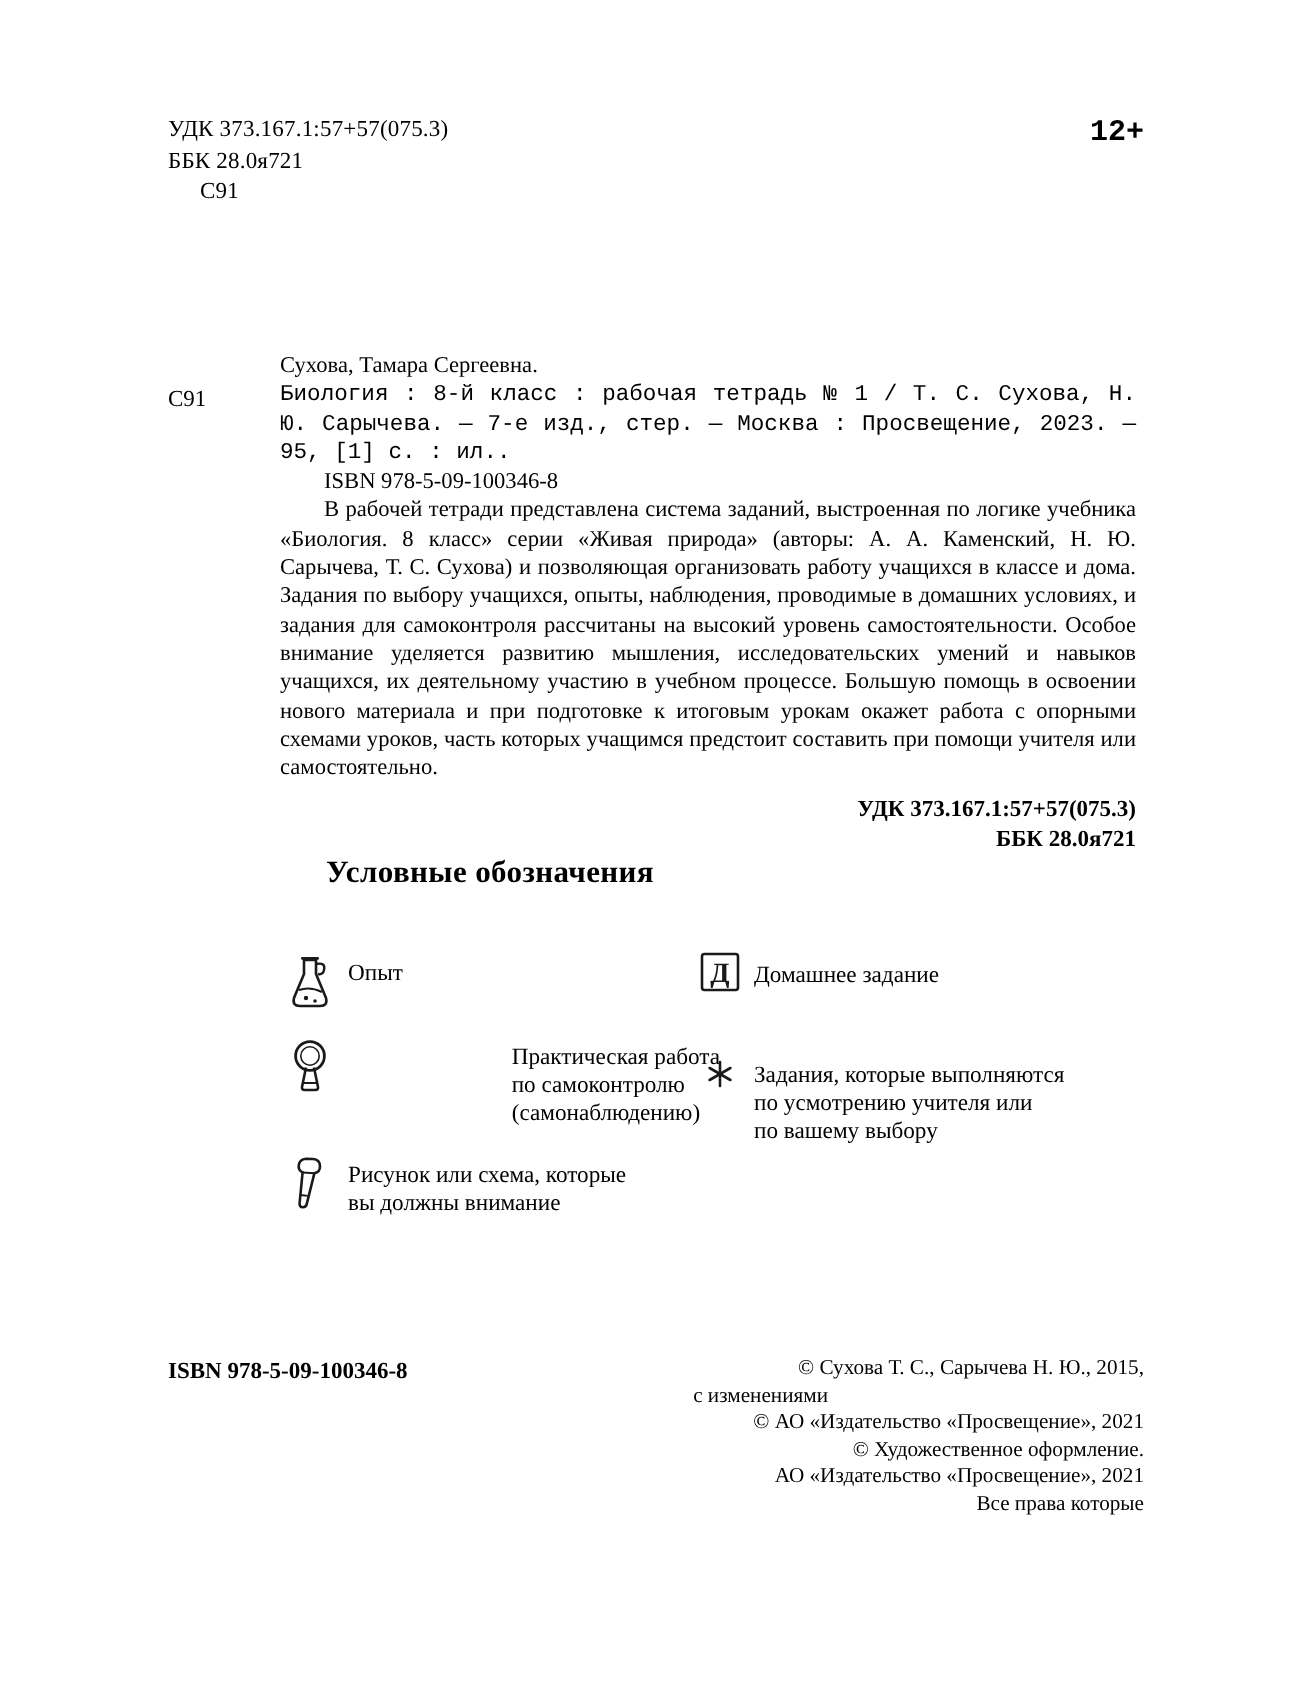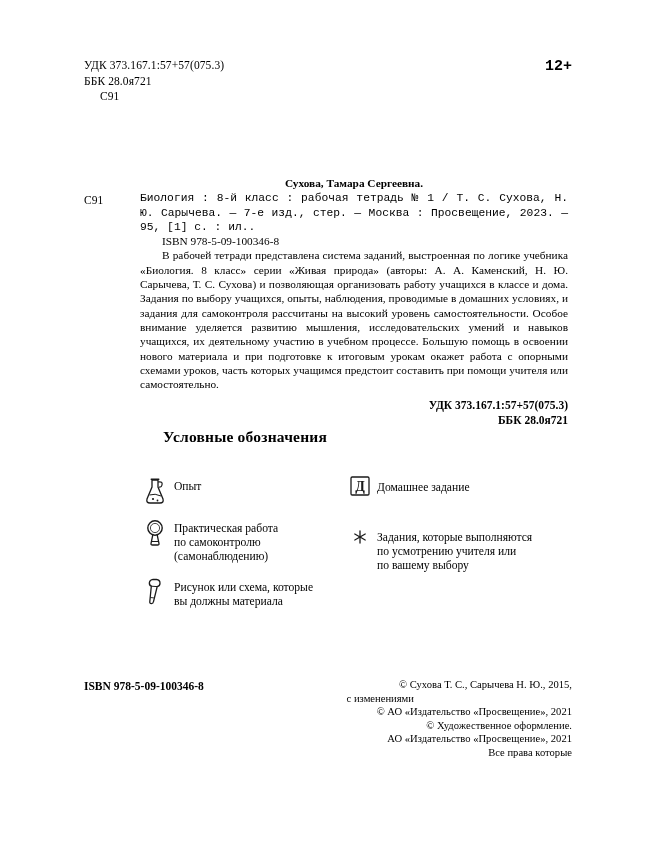--- a/index.html
+++ b/index.html
@@ -57,23 +57,23 @@
     font-size: 11.5px;
   }
   .biblio-body {
     margin-left: 56px;
     width: 428px;
     font-size: 11.3px;
     line-height: 14.3px;
     text-align: justify;
   }
   .author-line {
-    font-weight: bold;
+    font-weight: normal;
     margin-bottom: 1px;
-    text-align: center;
+    text-align: left;
   }
   .desc-line {
     text-align: justify;
     text-justify: inter-word;
     font-family: Liberation Mono, monospace;
   }
   .isbn-line {
     margin-top: 0px;
     text-indent: 22px;
     text-align: left;
@@ -195,21 +195,21 @@
             <path d="M11.2 5.2 L18.8 5.2" stroke="#1a1a1a" stroke-width="1.4" stroke-linecap="round"></path>
             <path d="M18 8 Q23 7 22 11 Q21.5 13.5 19 13" fill="none" stroke="#1a1a1a" stroke-width="1.2"></path>
             <path d="M9.5 21 Q15 19 21 22" fill="none" stroke="#1a1a1a" stroke-width="1"></path>
             <circle cx="13" cy="25" r="1.1" fill="#1a1a1a"></circle>
             <circle cx="17.5" cy="26.5" r="0.9" fill="#1a1a1a"></circle>
           </svg>
         </div>
         <div class="legend-text" style="white-space:pre-line;">Опыт</div>
       </div>
 
-      <div class="legend-item" style="margin-bottom:14px;">
+      <div class="legend-item" style="margin-bottom:14px;justify-content:space-between;">
         <div class="legend-icon">
           <svg class="icon-svg" width="30" height="32" viewBox="0 0 30 32">
             <circle cx="15" cy="12" r="7.2" fill="none" stroke="#1a1a1a" stroke-width="1.4"></circle>
             <circle cx="15" cy="12" r="4.6" fill="none" stroke="#1a1a1a" stroke-width="0.8"></circle>
             <path d="M13 17.8 L11 27.5 Q10.8 29 12.4 29 L17.6 29 Q19.2 29 19 27.5 L17 17.8" fill="none" stroke="#1a1a1a" stroke-width="1.3"></path>
             <path d="M11.6 25.5 L18.4 25.5" stroke="#1a1a1a" stroke-width="1"></path>
           </svg>
         </div>
         <div class="legend-text" style="white-space:pre-line;">Практическая работа
 по самоконтролю
@@ -218,21 +218,21 @@
 
       <div class="legend-item" style="margin-top:10px;">
         <div class="legend-icon">
           <svg class="icon-svg" width="30" height="32" viewBox="0 0 30 32">
             <path d="M16.5 4.5 Q20 4.8 20 8.2 Q20 11 17.2 11.6 L13.5 26.5 Q13.2 28.6 11.4 28.6 Q9.6 28.6 9.8 26.5 L11.3 11.2 Q9 10.2 9.4 7.5 Q9.8 4.8 13 4.4 Z" fill="none" stroke="#1a1a1a" stroke-width="1.3"></path>
             <path d="M11.3 11.2 L17.2 11.6" fill="none" stroke="#1a1a1a" stroke-width="1"></path>
             <path d="M10.4 22.5 L13.9 22.9" stroke="#1a1a1a" stroke-width="0.9"></path>
           </svg>
         </div>
         <div class="legend-text" style="white-space:pre-line;">Рисунок или схема, которые
-вы должны материала</div>
+вы должны внимание</div>
       </div>
 
     </div>
 
     <div class="legend-col right">
 
       <div class="legend-item" style="margin-bottom:26px;">
         <div class="legend-icon" style="width:26px;min-width:26px;">
           <svg class="icon-svg" width="26" height="30" viewBox="0 0 26 30">
             <rect x="4" y="3" width="18" height="18" rx="1.2" fill="none" stroke="#1a1a1a" stroke-width="1.3"></rect>

